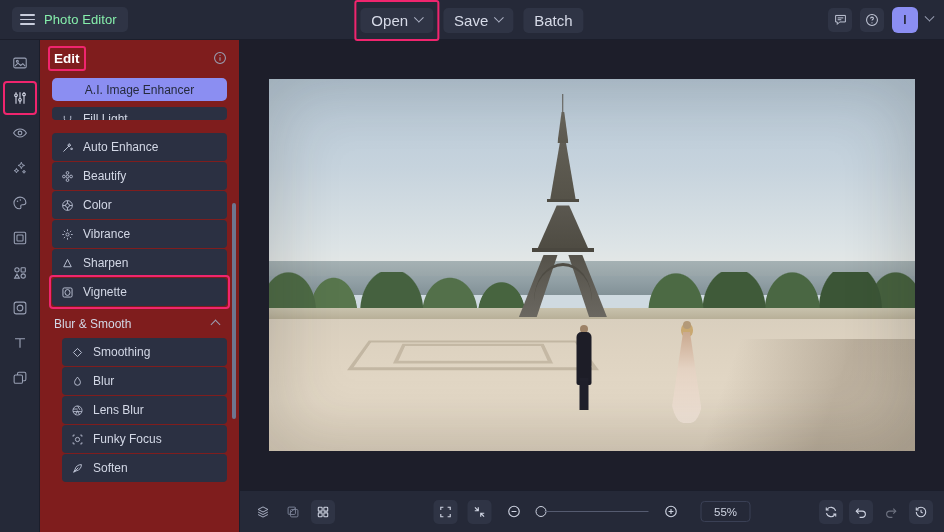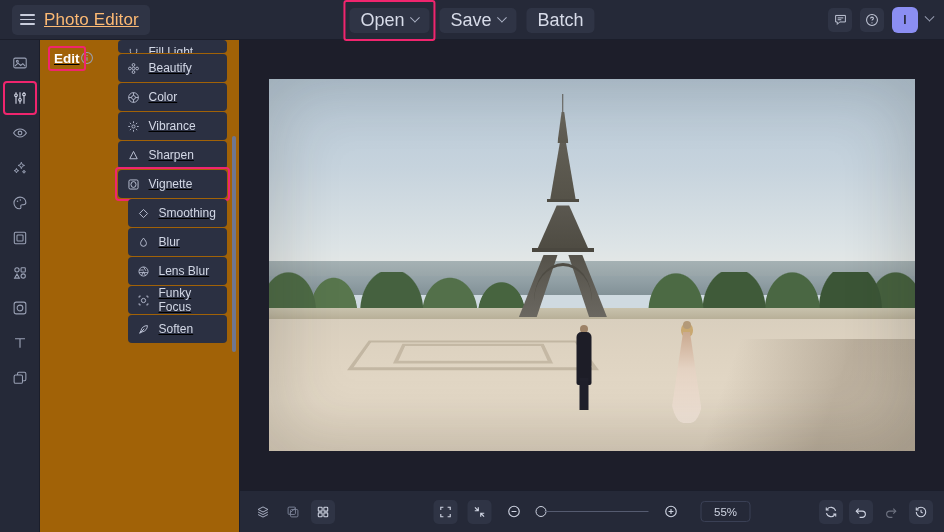--- a/index.html
+++ b/index.html
@@ -20,32 +20,32 @@
     border-bottom: 1px solid #1b1e2b;
   }
   .brand {
     display: flex; align-items: center; gap: 9px;
     margin-left: 12px; padding: 5px 11px 5px 8px;
     background: #2f3445; border-radius: 5px;
     cursor: pointer;
   }
   .hamburger { display: flex; flex-direction: column; gap: 3px; width: 15px; }
   .hamburger i { display: block; height: 1.6px; background: #c9cddc; border-radius: 1px; }
-  .brand-label { color: #fdba74; font-size: 17px; letter-spacing: .1px; text-decoration: underline; }
+  .brand-label { color: #86efac; font-size: 13px; letter-spacing: .1px; }
 
   .center-actions {
     position: absolute; left: 50%; top: 0; height: 40px;
     transform: translateX(-50%);
     display: flex; align-items: center; gap: 10px;
   }
   .tbtn {
     background: #2f3445; color: #d7dbe8;
     border: none; border-radius: 5px;
     height: 25px; padding: 0 11px;
-    font-size: 18px; font-family: inherit;
+    font-size: 15px; font-family: inherit;
     display: inline-flex; align-items: center; gap: 7px;
     cursor: pointer;
   }
   .tbtn .chev { width: 7px; height: 7px; border-right: 1.4px solid #aeb4c7; border-bottom: 1.4px solid #aeb4c7; transform: rotate(45deg) translate(-2px,-2px); }
   .hl-pink { position: relative; }
   .hl-pink::after {
     content: ""; position: absolute; left: -6px; top: -8px; right: -6px; bottom: -8px;
     border: 2.5px solid #f0256e; border-radius: 3px; pointer-events: none;
   }
 
@@ -84,25 +84,24 @@
     cursor: pointer; position: relative;
   }
   .rail-item.active::after {
     content: ""; position: absolute; left: -4px; top: -4px; right: -4px; bottom: -4px;
     border: 2.5px solid #f0256e; border-radius: 4px;
   }
 
   
   .panel {
     width: 200px; flex: 0 0 200px;
-    background: #a16207;
-    display: flex; flex-direction: row;
+    background: #7f1d1d;
+    display: flex; flex-direction: column;
     position: relative;
     border-right: 1px solid #1b1e2b;
-    text-decoration: underline;
   }
   .panel-head {
     height: 36px; flex: 0 0 36px;
     display: flex; align-items: center; justify-content: space-between;
     padding: 0 12px 0 14px;
   }
   .panel-title { color: #fff; font-size: 13.5px; font-weight: bold; position: relative; }
   .panel-title.hl::after {
     content: ""; position: absolute; left: -6px; top: -5px; right: -6px; bottom: -5px;
     border: 2.5px solid #f0256e; border-radius: 3px; pointer-events: none;
@@ -123,21 +122,21 @@
     display: flex; align-items: center; gap: 9px;
     padding: 0 0 0 9px;
     cursor: pointer; position: relative;
   }
   .row.indent { margin-left: 10px; align-items: center; }
   .row .lbl { color: #d3d8e6; font-size: 12px; }
   .row.hl::after {
     content: ""; position: absolute; left: -3px; top: -3px; right: -3px; bottom: -3px;
     border: 2.5px solid #f0256e; border-radius: 4px; pointer-events: none;
   }
-  .row.clipped { height: 13px; margin-bottom: 1px; overflow: hidden; align-items: flex-end; }
+  .row.clipped { height: 13px; margin-bottom: 13px; overflow: hidden; align-items: flex-end; }
   .row.clipped .ico, .row.clipped .lbl { transform: translateY(6px); }
   .section-head {
     display: flex; align-items: center; justify-content: space-between;
     height: 28px; padding: 0 6px 0 2px; margin-top: 4px;
     cursor: pointer;
   }
   .section-head .t { color: #d3d8e6; font-size: 12px; }
   .caret-up { width: 7px; height: 7px; border-left: 1.5px solid #9aa0b4; border-top: 1.5px solid #9aa0b4; transform: rotate(45deg); margin-right: 2px; }
   .scrollbar {
     position: absolute; right: 3px; top: 96px;
@@ -400,34 +399,45 @@
         <div class="panel-title hl">Edit</div>
         <div>
           <svg class="i" width="14" height="14" viewBox="0 0 16 16" fill="none" stroke="#9aa1b5" stroke-width="1.2">
             <circle cx="8" cy="8" r="6.2"></circle>
               <path d="M8 7.2v4"></path>
               <circle cx="8" cy="4.9" r=".75" fill="#9aa1b5" stroke="none"></circle>
           </svg>
         </div>
       </div>
 
+      <button class="ai-btn">A.I. Image Enhancer</button>
 
       <div class="scrollwrap">
         <div class="list">
 
           <div class="row clipped">
             <span class="ico">
               <svg class="i" width="13" height="13" viewBox="0 0 16 16" fill="none" stroke="#b9bfd2" stroke-width="1.2">
                   <path d="M4 3.5v3.2a4 4 0 008 0V3.5"></path>
                   <path d="M8 10.7v2"></path>
                 </svg>
             </span>
             <span class="lbl">Fill Light</span>
           </div>
 
+          <div class="row">
+            <span class="ico">
+              <svg class="i" width="13" height="13" viewBox="0 0 16 16" fill="none" stroke="#b9bfd2" stroke-width="1.2">
+                  <path d="M3 13l7-7"></path>
+                  <path d="M10.2 3.2l.6 1.4 1.4.6-1.4.6-.6 1.4-.6-1.4-1.4-.6 1.4-.6z"></path>
+                  <path d="M13 8.4l.4.9.9.4-.9.4-.4.9-.4-.9-.9-.4.9-.4z"></path>
+                </svg>
+            </span>
+            <span class="lbl">Auto Enhance</span>
+          </div>
 
           <div class="row">
             <span class="ico">
               <svg class="i" width="13" height="13" viewBox="0 0 16 16" fill="none" stroke="#b9bfd2" stroke-width="1.1">
                   <circle cx="8" cy="8" r="1.7"></circle>
                   <circle cx="8" cy="3.6" r="1.7"></circle>
                   <circle cx="8" cy="12.4" r="1.7"></circle>
                   <circle cx="3.6" cy="8" r="1.7"></circle>
                   <circle cx="12.4" cy="8" r="1.7"></circle>
                 </svg>
@@ -470,20 +480,24 @@
           <div class="row hl">
             <span class="ico">
               <svg class="i" width="13" height="13" viewBox="0 0 16 16" fill="none" stroke="#b9bfd2" stroke-width="1.2">
                   <rect x="2.4" y="2.4" width="11.2" height="11.2" rx="1.6"></rect>
                   <ellipse cx="8" cy="8" rx="3.1" ry="3.6"></ellipse>
                 </svg>
             </span>
             <span class="lbl">Vignette</span>
           </div>
 
+          <div class="section-head">
+            <span class="t">Blur &amp; Smooth</span>
+            <span class="caret-up"></span>
+          </div>
 
           <div class="row indent">
             <span class="ico">
               <svg class="i" width="13" height="13" viewBox="0 0 16 16" fill="none" stroke="#b9bfd2" stroke-width="1.2">
                   <path d="M8 3l5 5-5 5-5-5z"></path>
                 </svg>
             </span>
             <span class="lbl">Smoothing</span>
           </div>
 

